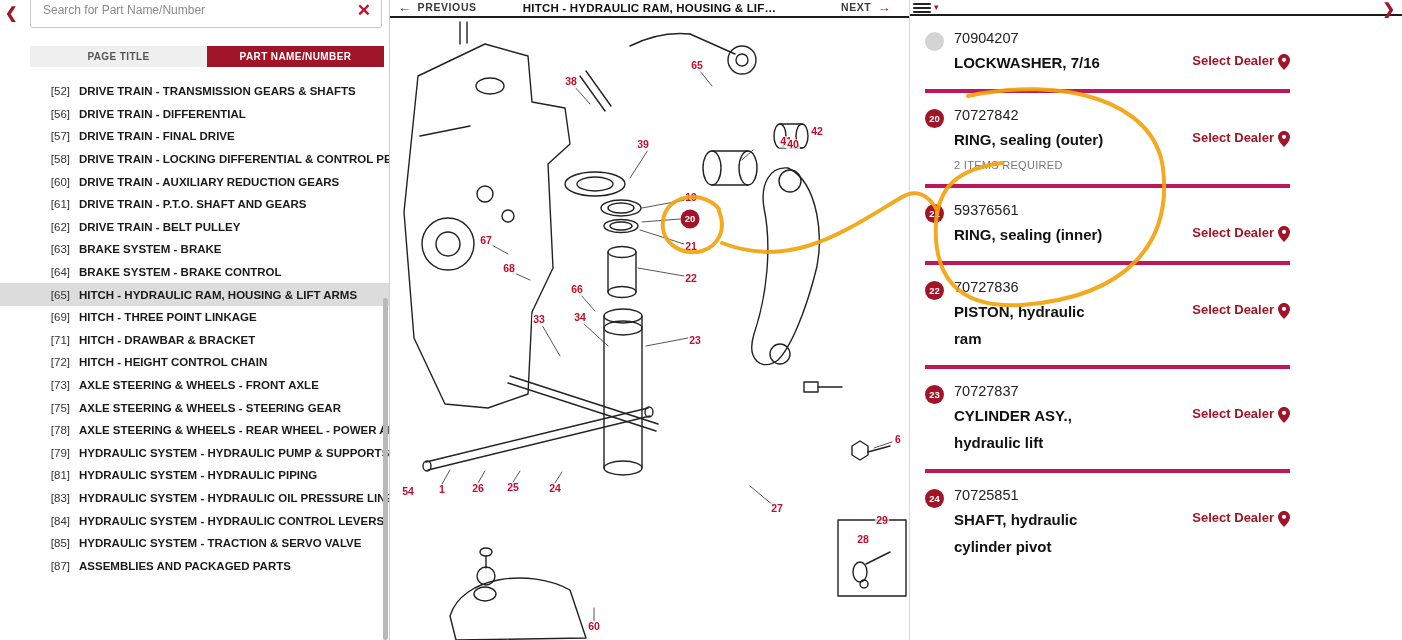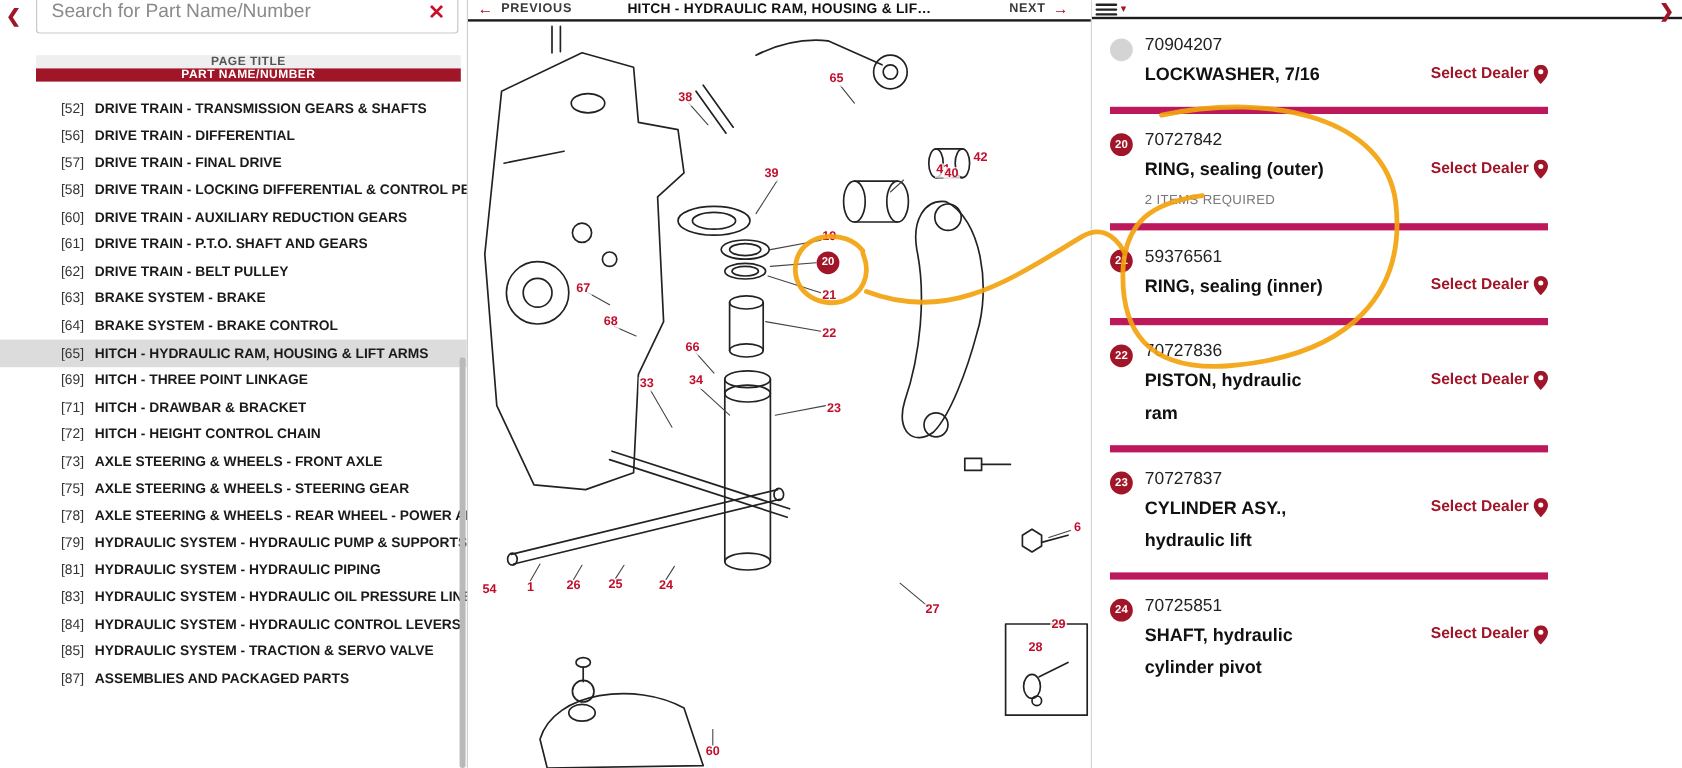--- a/index.html
+++ b/index.html
@@ -5,24 +5,24 @@
   html,body{margin:0;padding:0;background:#fff;}
   .app{position:relative;width:1402px;height:640px;background:#fff;overflow:hidden;
        font-family:"Liberation Sans",sans-serif;display:flex;}
 
   
   .sidebar{width:390px;min-width:390px;height:640px;position:relative;background:#fff;
            border-right:1px solid #cfcfcf;box-sizing:border-box;}
   .collapse{position:absolute;left:5px;top:4px;color:#a01527;font-size:15px;font-weight:bold;cursor:pointer;}
   .search-box{position:absolute;left:30px;top:-8px;width:352px;height:36px;border:1px solid #c9c9c9;
               border-radius:3px;background:#fff;display:flex;align-items:center;padding:0 10px;box-sizing:border-box;}
-  .search-box input{border:none;outline:none;flex:1;font-size:16px;color:#404040;font-family:"Liberation Sans",sans-serif;}
+  .search-box input{border:none;outline:none;flex:1;font-size:12px;color:#404040;font-family:"Liberation Sans",sans-serif;}
   .search-box input::placeholder{color:#8a8a8a;}
   .clear-x{color:#c8102e;font-size:17px;font-weight:bold;cursor:pointer;line-height:1;}
-  .tabs{display:flex;margin:46px 5px 0 30px;height:21px;flex-direction:column;}
+  .tabs{display:flex;margin:46px 5px 0 30px;height:21px;}
   .tab{flex:1;display:flex;align-items:center;justify-content:center;font-size:10px;font-weight:bold;
        letter-spacing:.4px;color:#555;background:#efefef;cursor:pointer;}
   .tab.active{background:#a01527;color:#fff;}
   .nav-list{margin-top:13px;overflow:hidden;}
   .nav-item{display:flex;align-items:center;height:22.6px;font-size:11.5px;color:#1a1a1a;
             white-space:nowrap;cursor:pointer;padding-left:26px;overflow:hidden;}
   .nav-item.selected{background:#dcdcdc;}
   .nav-num{width:44px;text-align:right;margin-right:9px;flex:none;color:#333;}
   .nav-label{font-weight:bold;overflow:hidden;}
   .scroll-thumb{position:absolute;right:1px;top:298px;width:5px;height:342px;background:#b9b9b9;border-radius:2px;cursor:pointer;}
@@ -41,21 +41,21 @@
   .art{position:absolute;left:0;top:0;}
   .dlabel{position:absolute;transform:translate(-50%,-50%);color:#c00f2d;font-size:10.5px;font-weight:bold;
           background:rgba(255,255,255,.75);padding:0 1px;line-height:1.1;}
   .dbadge{width:19px;height:19px;background:#a01527;color:#fff;border-radius:50%;display:flex;align-items:center;
           justify-content:center;font-size:9.5px;font-weight:bold;padding:0;cursor:pointer;}
 
   
   .parts{flex:1;position:relative;background:#fff;padding-top:16px;box-sizing:border-box;}
   .expand{position:absolute;right:7px;top:0px;color:#a01527;font-size:15px;font-weight:bold;cursor:pointer;z-index:6;}
   .parts-line{position:absolute;left:0;top:14px;width:100%;height:2px;background:#1c1c1c;}
-  .part-row{display:flex;margin:0 112px 0 15px;padding:14px 0 13px 0;border-bottom:6px solid #be185d;cursor:pointer;}
+  .part-row{display:flex;margin:0 112px 0 15px;padding:14px 0 13px 0;border-bottom:4px solid #be185d;cursor:pointer;}
   .part-row:last-child{border-bottom:none;}
   .pbadge{width:19px;height:19px;border-radius:50%;background:#a01527;color:#fff;font-size:9.5px;font-weight:bold;
           display:flex;align-items:center;justify-content:center;margin:2px 10px 0 0;flex:none;}
   .pbadge.gray{background:#d4d4d4;color:#d4d4d4;}
   .pmain{width:195px;flex:none;}
   .pnum{font-size:14.5px;color:#222;margin-bottom:3px;}
   .pname{font-size:15px;font-weight:bold;color:#111;line-height:1.8;}
   .pnote{font-size:11px;color:#777;margin-top:6px;letter-spacing:.3px;}
   .pdealer{margin-left:auto;margin-top:23px;display:flex;align-items:flex-start;gap:4px;color:#a01527;
            font-weight:bold;font-size:13px;white-space:nowrap;cursor:pointer;}

